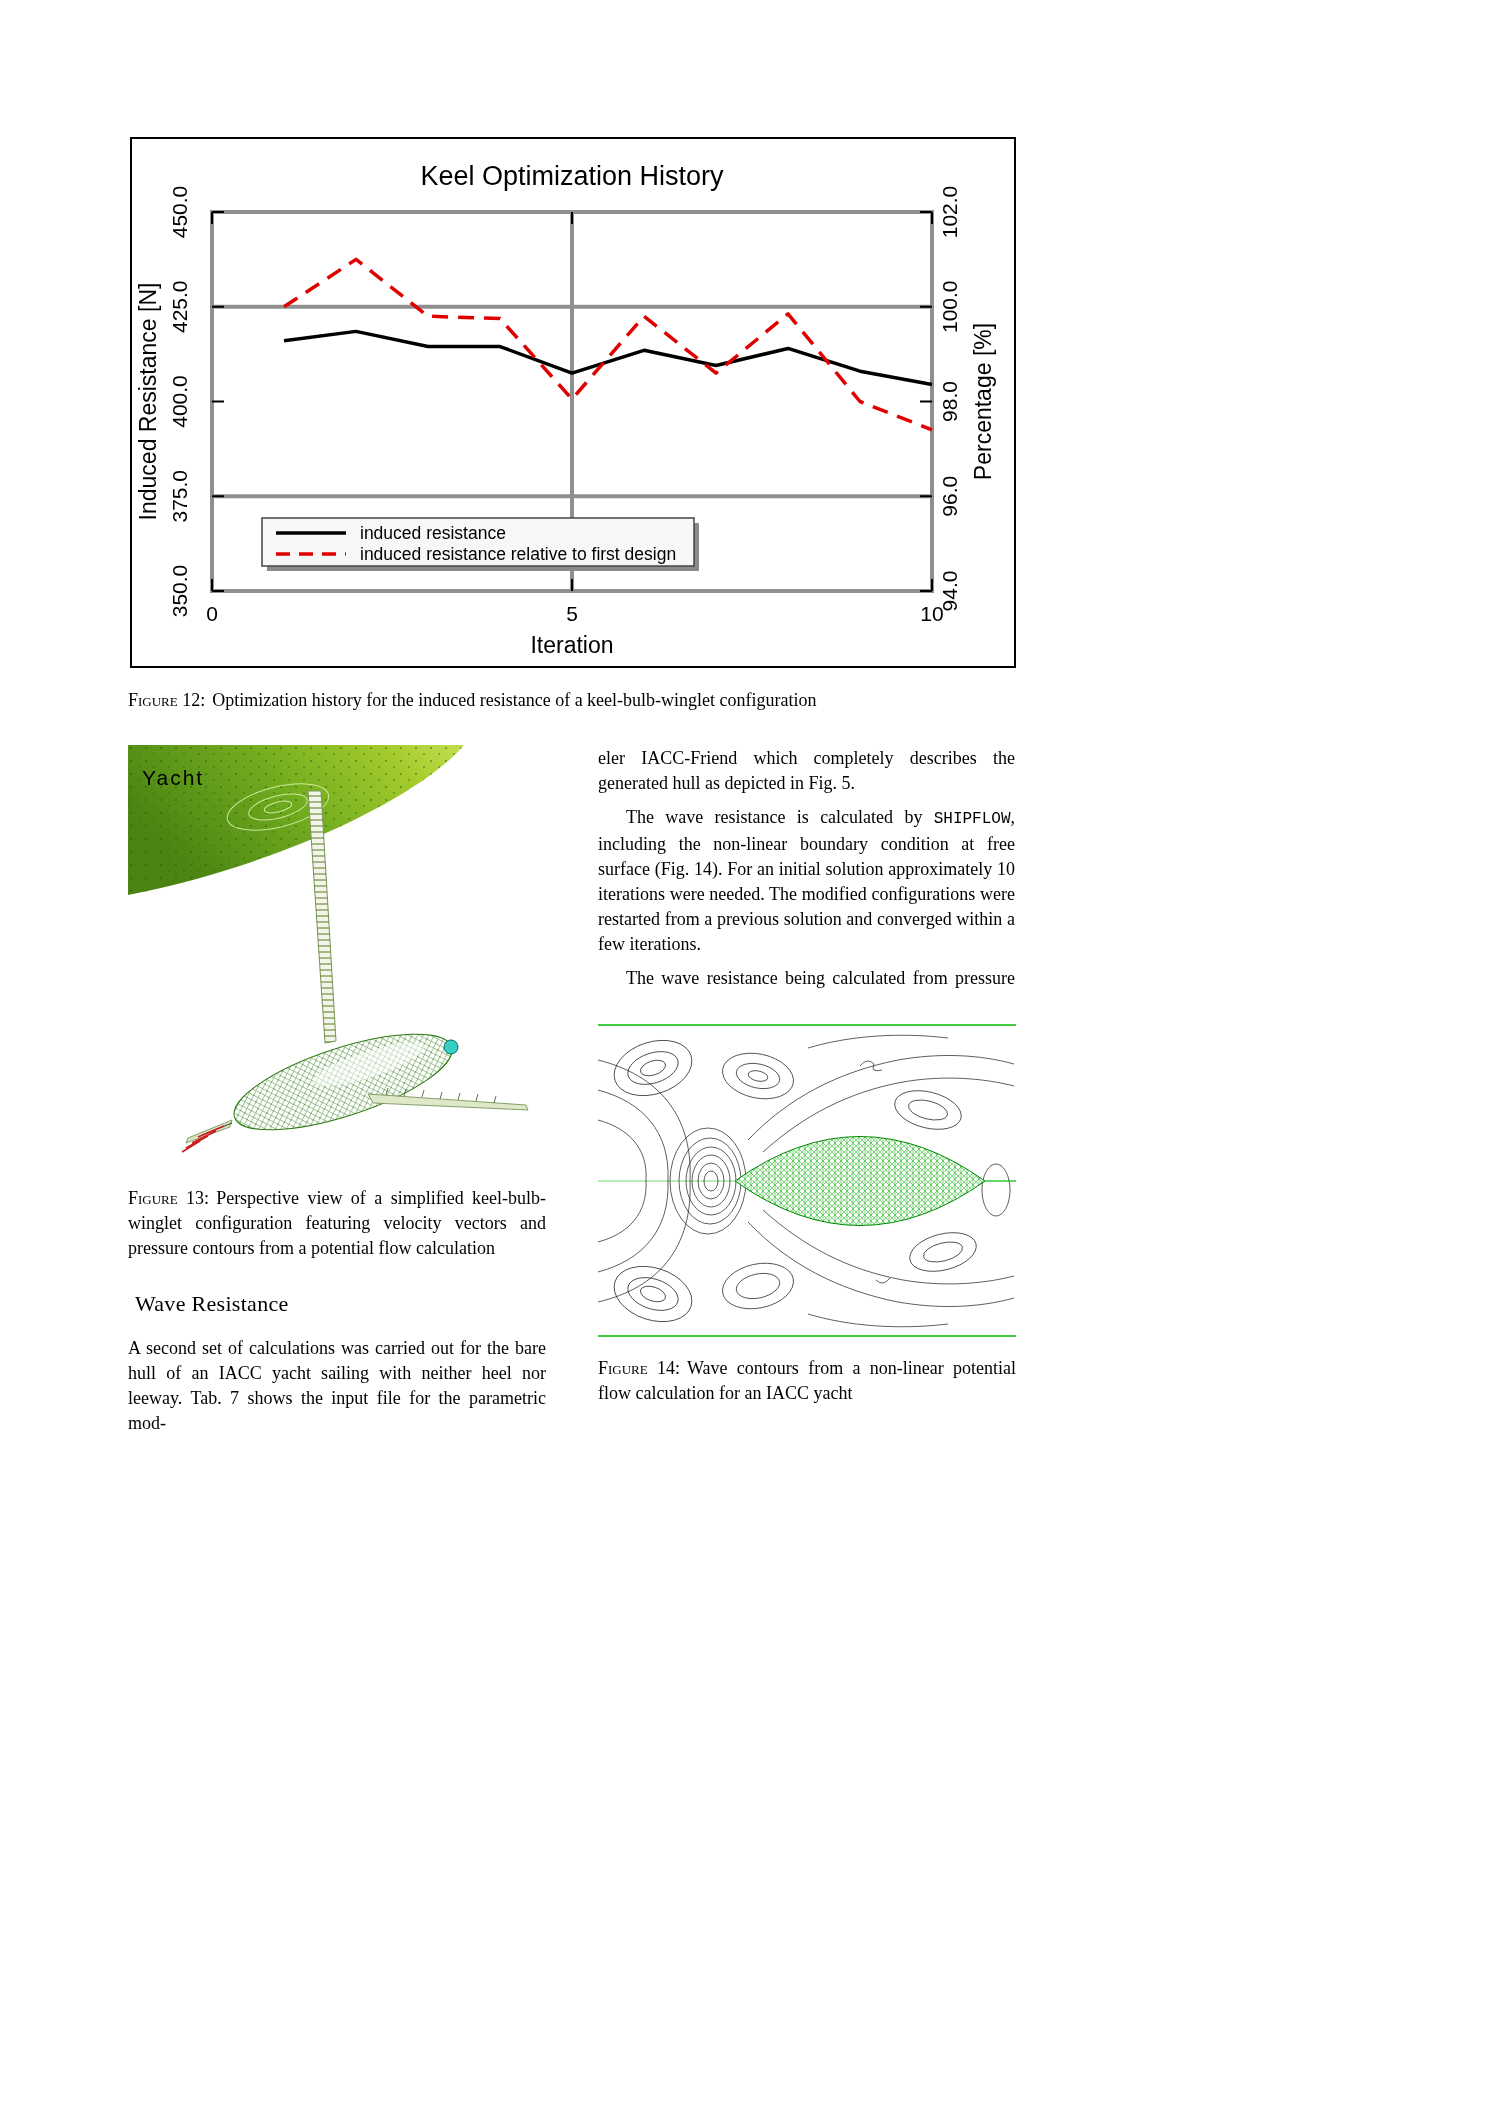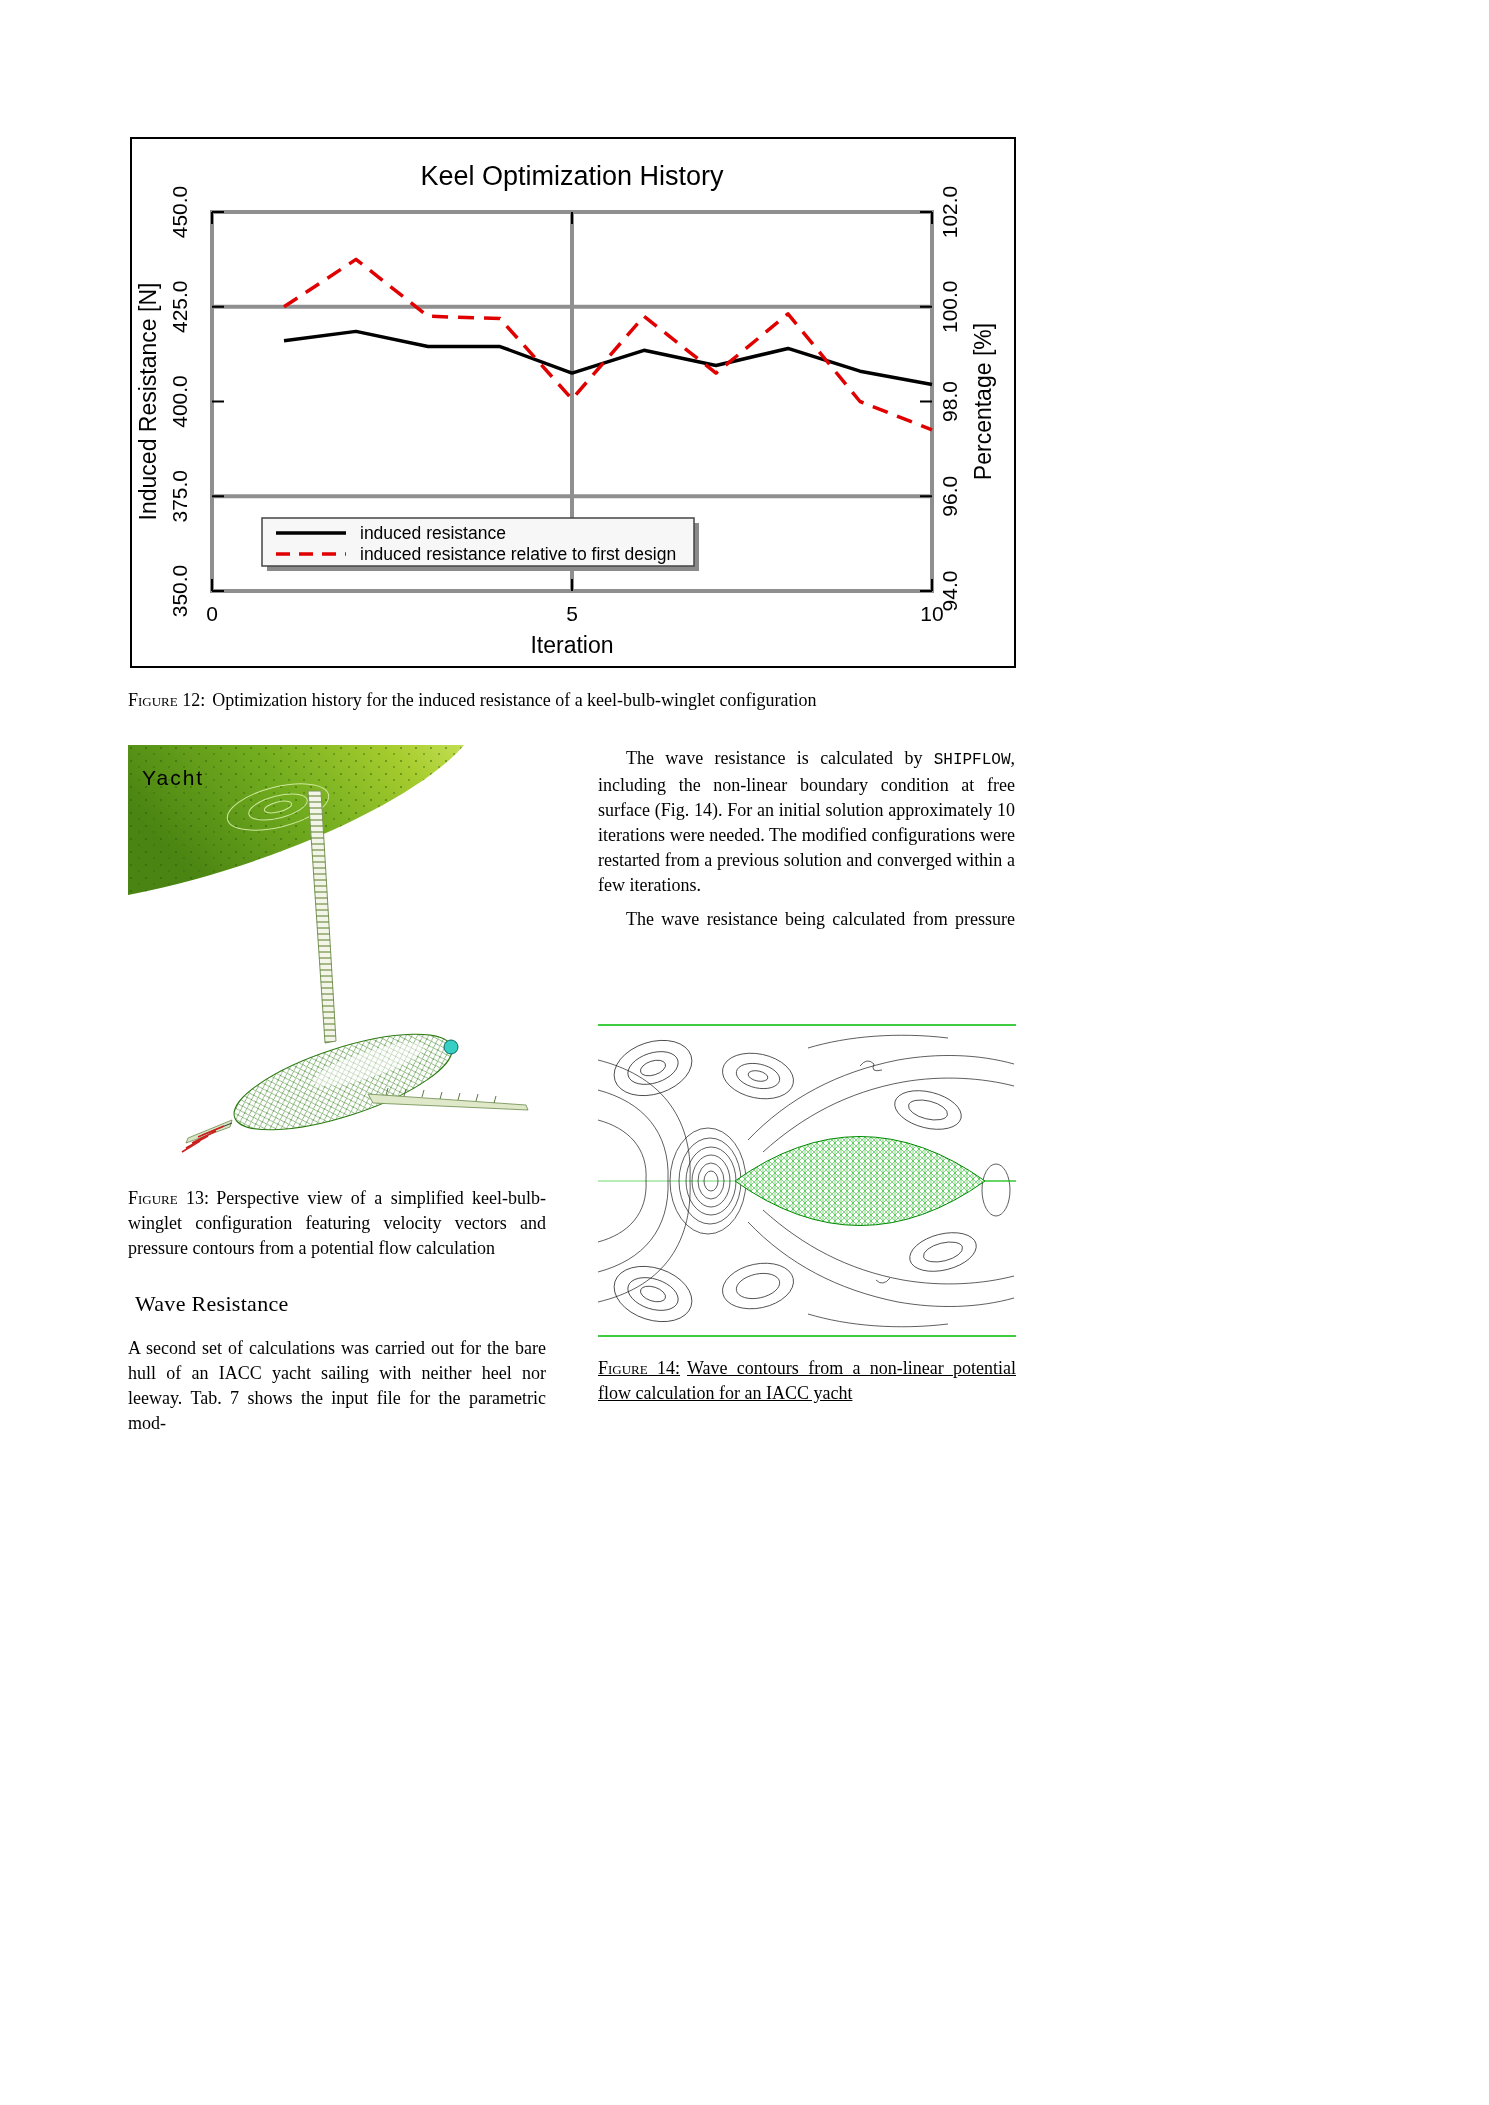--- a/index.html
+++ b/index.html
@@ -30,21 +30,21 @@
   code.tt { font-family:"Liberation Mono", monospace; font-size:16px; }
   .col p + p { margin-top:9px; }
 
   .fig12cap { left:128px; top:688px; width:905px; }
   .fig13img { left:128px; top:745px; width:418px; height:436px;text-align:right; }
   .rightcol { left:598px; top:746px; width:417px; }
   .fig13cap { left:128px; top:1186px; width:418px; }
   .heading  { left:116px; top:1291px; width:418px;margin-left:19px; }
   .leftpara { left:128px; top:1336px; width:418px; }
   .fig14img { left:598px; top:1020px; width:418px; height:322px; }
-  .fig14cap { left:598px; top:1356px; width:418px;text-decoration:underline; }
+  .fig14cap { left:598px; top:1356px; width:418px; }
 </style>
 </head>
 <body>
 
 <div class="page">
 
   <figure class="abs chart-box">
     <svg viewBox="0 0 882 527" width="882" height="527">
         <line x1="80" x2="800" y1="357.25" y2="357.25" stroke="#8f8f8f" stroke-width="4"></line>
         <line x1="80" x2="800" y1="167.75" y2="167.75" stroke="#8f8f8f" stroke-width="4"></line>
@@ -138,20 +138,21 @@
 
       <polygon points="240,349 398,360 400,365 245,358" fill="#dfe8c8" stroke="#6a8a4a" stroke-width="0.8"></polygon>
       <path d="M258,350 l2,-7 M276,351 l2,-7 M294,352 l2,-7 M312,354 l2,-7 M330,355 l2,-7 M348,356 l2,-7 M366,358 l2,-7" stroke="#4a6a2a" stroke-width="0.9"></path>
       <polygon points="104,375 60,393 58,398 102,382" fill="#d8e4c4" stroke="#6a8a4a" stroke-width="0.8"></polygon>
       <path d="M104,378 l-30,12" stroke="#333" stroke-width="1"></path>
       <path d="M96,381 l-26,11 M88,386 l-24,12 M80,391 l-22,12 M72,396 l-18,11" stroke="#cc2020" stroke-width="1.6"></path>
     </svg>
   </div>
 
   <div class="abs rightcol col bodytext">
+    <p class="just"><span>eler IACC-Friend which completely describes the generated hull as depicted in Fig. 5.</span></p>
     <p class="just indent"><span>The wave resistance is calculated by </span><code class="tt">SHIPFLOW</code><span>, including the non-linear boundary condition at free surface (Fig. 14). For an initial solution approximately 10 iterations were needed. The modified configurations were restarted from a previous solution and converged within a few iterations.</span></p>
     <p class="just indent lastfull"><span>The wave resistance being calculated from pressure</span></p>
   </div>
 
   <p class="abs fig13cap caption just"><span class="sc cap-label">Figure 13:</span><span>Perspective view of a simplified keel-bulb-winglet configuration featuring velocity vectors and pressure contours from a potential flow calculation</span></p>
 
   <h2 class="abs heading section">Wave Resistance</h2>
 
   <p class="abs leftpara bodytext just lastfull"><span>A second set of calculations was carried out for the bare hull of an IACC yacht sailing with neither heel nor leeway. Tab. 7 shows the input file for the parametric mod-</span></p>
 

